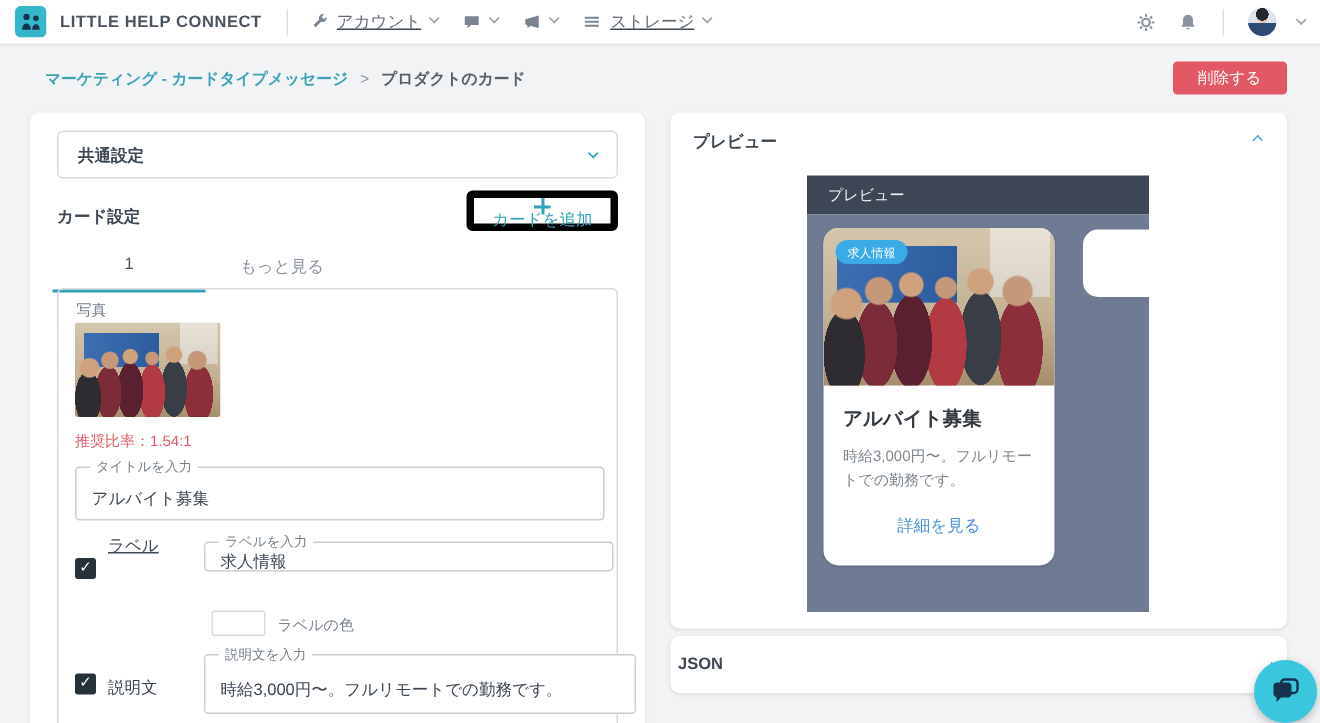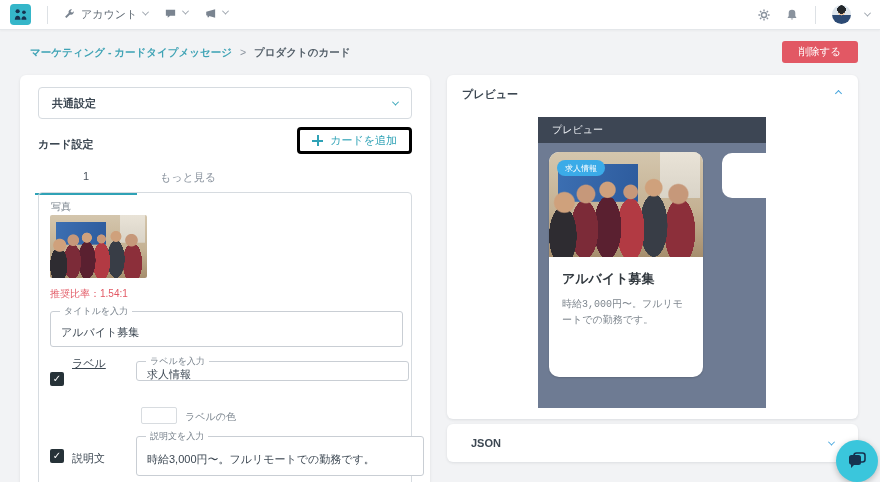--- a/index.html
+++ b/index.html
@@ -13,21 +13,21 @@
   
   .navbar {
     position: absolute; top:0; left:0; right:0; height:30px;
     background:#fff; border-bottom:1px solid #e4e7ea;
     display:flex; align-items:center; padding:0 10px;
     box-shadow:0 1px 2px rgba(0,0,0,.04); z-index:5;
   }
   .logo { width:21px; height:21px; border-radius:4px; display:inline-block; flex:0 0 auto; }
   .brand-text { font-size:11px; font-weight:700; letter-spacing:.4px; color:#4a545e; margin-left:9px; }
   .nav-sep { width:1px; height:18px; background:#dde1e5; margin:0 14px 0 16px; }
-  .nav-items { display:flex; align-items:flex-start; gap:16px; }
+  .nav-items { display:flex; align-items:center; gap:16px;text-decoration:underline; }
   .nav-item { display:flex; align-items:center; gap:6px; font-size:11px; color:#5f6973; cursor:pointer; }
   .nav-item svg { display:block; }
   .chev { display:inline-block; width:5px; height:5px; border-right:1.5px solid currentColor; border-bottom:1.5px solid currentColor; transform:rotate(45deg) translate(-1px,-1px); }
   .chev.up { transform:rotate(-135deg); }
   .nav-item .chev { color:#9aa2ab; margin-top:-2px; }
   .nav-right { margin-left:auto; display:flex; align-items:center; gap:14px; }
   .icon-btn { background:none; border:none; cursor:pointer; display:flex; align-items:center; }
   .avatar {
     width:19px; height:19px; border-radius:50%;
     background:
@@ -43,39 +43,39 @@
   .crumb-sep { color:#8a939e; margin:0 5px; font-weight:400; }
   .crumb-current { color:#55606a; }
   .delete-btn {
     position:absolute; top:41px; right:22px; height:22px; padding:0 17px;
     background:var(--danger,#e25864); color:#fff; border:none; border-radius:3px;
     font-size:10.5px; font-family:inherit; cursor:pointer;
   }
   
   .panel { position:absolute; background:#fff; border-radius:6px; box-shadow:0 1px 3px rgba(30,40,50,.10); }
   .left-panel  { left:20px;  top:75px; width:410px; height:432px; }
-  .right-panel { left:447px; top:75px; width:411px; height:344px;font-family:Liberation Mono, monospace; }
-  .json-panel  { left:447px; top:424px; width:411px; height:38px; display:flex; align-items:center; padding:0 24px; cursor:pointer; }
+  .right-panel { left:447px; top:75px; width:411px; height:344px; }
+  .json-panel  { left:447px; top:424px; width:411px; height:38px; display:flex; align-items:center; padding:0 5px; cursor:pointer; }
   .panel-title { font-size:11px; font-weight:700; color:#3c4752; }
   .accent-chev { color:var(--accent,#2fa2b6); }
   .blue-chev   { color:#47a6dd; }
   
   .common-box {
     position:absolute; left:18px; right:18px; top:12px; height:32px;
     border:1px solid #d6dbe0; border-radius:4px;
     display:flex; align-items:center; padding:0 13px; cursor:pointer;
   }
   .common-box .label { font-size:11px; font-weight:600; color:#3c4752; }
   .common-box .chev { margin-left:auto; }
   .card-settings-label { position:absolute; left:18px; top:62px; font-size:11px; font-weight:700; }
   .add-card-btn {
     position:absolute; right:18px; top:52px; height:27px; padding:0 12px;
-    background:#fff; border:3px solid #000000; border-radius:4px;
+    background:#fff; border:5px solid #000000; border-radius:4px;
     display:flex; align-items:center; gap:7px;
-    color:var(--accent,#2fa2b6); font-size:11px; font-family:inherit; cursor:pointer;
+    color:var(--accent,#2fa2b6); font-size:11px; font-family:inherit; cursor:pointer;flex-direction:column;
   }
   .plus-icon { position:relative; width:11px; height:11px; display:inline-block; }
   .plus-icon::before, .plus-icon::after { content:""; position:absolute; background:var(--accent,#2fa2b6); }
   .plus-icon::before { left:5px; top:0; width:1.6px; height:11px; }
   .plus-icon::after  { left:0; top:5px; width:11px; height:1.6px; }
   .tabs { position:absolute; left:15px; top:88px; display:flex; }
   .tab { width:102px; text-align:center; font-size:11px; color:#8a939e; padding:7px 0 8px; border-bottom:2px solid transparent; cursor:pointer; }
   .tab.active { color:#4a545e; border-bottom-color:var(--accent,#2fa2b6); }
   .form-box {
     position:absolute; left:18px; right:18px; top:117px; height:388px;
@@ -169,39 +169,47 @@
 <header class="navbar">
   <span class="logo">
     <svg width="21" height="21" viewBox="0 0 22 22">
       <rect width="22" height="22" rx="4" fill="#35b6c9"></rect>
       <circle cx="8" cy="7.6" r="2.2" fill="#16324f"></circle>
       <path d="M5 16.5c0-2.7 1.3-4.3 3-4.3s3 1.6 3 4.3z" fill="#16324f"></path>
       <circle cx="14.6" cy="8.6" r="1.9" fill="#16324f"></circle>
       <path d="M12 16.5c0-2.3 1.1-3.7 2.6-3.7s2.6 1.4 2.6 3.7z" fill="#16324f"></path>
     </svg>
   </span>
+  <span class="brand-text">LITTLE HELP CONNECT</span>
   <span class="nav-sep"></span>
   <nav class="nav-items">
     <span class="nav-item">
       <svg width="13" height="13" viewBox="0 0 14 14">
         <path d="M12.6 3.4a3 3 0 0 1-3.9 3.6L4.8 10.9 3.3 9.4l3.9-3.9a3 3 0 0 1 3.6-3.9L9 3.4l1.8 1.8 1.8-1.8z" fill="#7a8490"></path>
       </svg>
       <span>アカウント</span>
       <span class="chev"></span>
     </span>
     <span class="nav-item">
       <svg width="13" height="13" viewBox="0 0 14 14">
         <path d="M2 3h10v6.4H6.6L4 11.6V9.4H2z" fill="#7a8490"></path>
       </svg>
       <span class="chev"></span>
     </span>
     <span class="nav-item">
       <svg width="13" height="13" viewBox="0 0 14 14">
         <path d="M12 2.5v9L5.5 9.8V11H3.8V9.4L2.4 9V5.2L12 2.5z" fill="#7a8490"></path>
       </svg>
+      <span class="chev"></span>
+    </span>
+    <span class="nav-item">
+      <svg width="13" height="13" viewBox="0 0 14 14">
+        <path d="M2 3.4h10v1.4H2zM2 6.3h10v1.4H2zM2 9.2h10v1.4H2z" fill="#7a8490"></path>
+      </svg>
+      <span>ストレージ</span>
       <span class="chev"></span>
     </span>
   </nav>
   <div class="nav-right">
     <button class="icon-btn">
       <svg width="14" height="14" viewBox="0 0 14 14">
         <g stroke="#8a939e" stroke-width="1.4" fill="none">
           <circle cx="7" cy="7" r="2.5"></circle>
           <path d="M7 1.4v1.8M7 10.8v1.8M1.4 7h1.8M10.8 7h1.8M3 3l1.3 1.3M9.7 9.7 11 11M11 3 9.7 4.3M4.3 9.7 3 11"></path>
         </g>
@@ -281,20 +289,21 @@
     <div class="phone-header">
       <span>プレビュー</span>
     </div>
     <div class="phone-body">
       <div class="line-card">
         <div class="card-photo group-photo">
           <span class="card-badge">求人情報</span>
         </div>
         <div class="card-title">アルバイト募集</div>
         <div class="card-desc">時給3,000円〜。フルリモートでの勤務です。</div>
+        <div class="card-link">詳細を見る</div>
       </div>
       <div class="peek-card"></div>
     </div>
   </div>
 </section>
 
 <section class="panel json-panel">
   <span class="panel-title">JSON</span>
   <span class="chev blue-chev"></span>
 </section>

